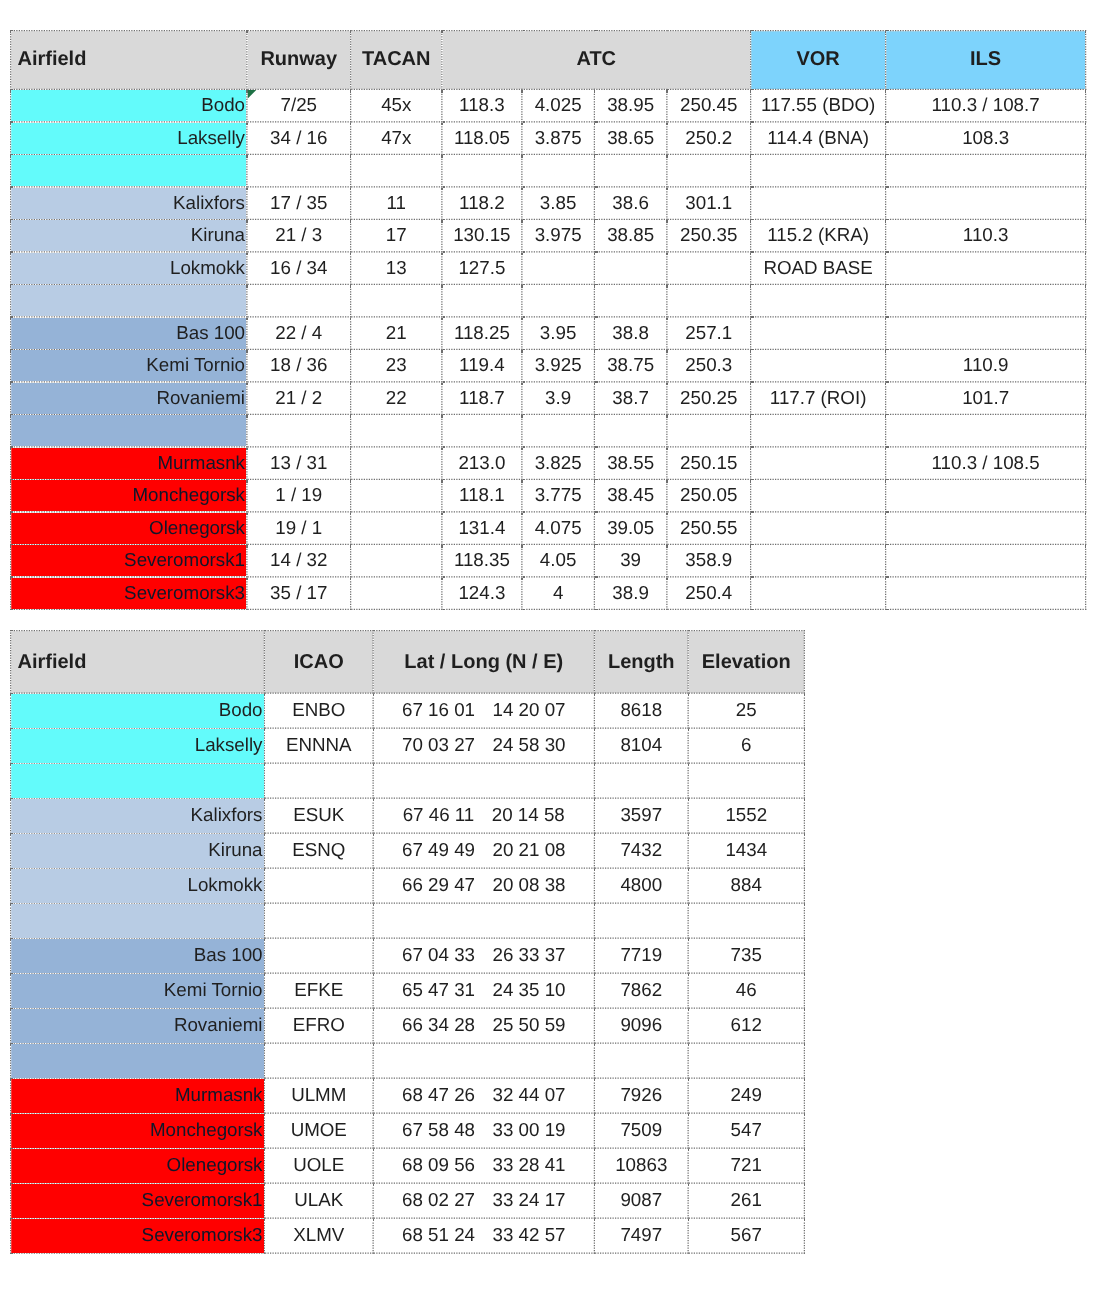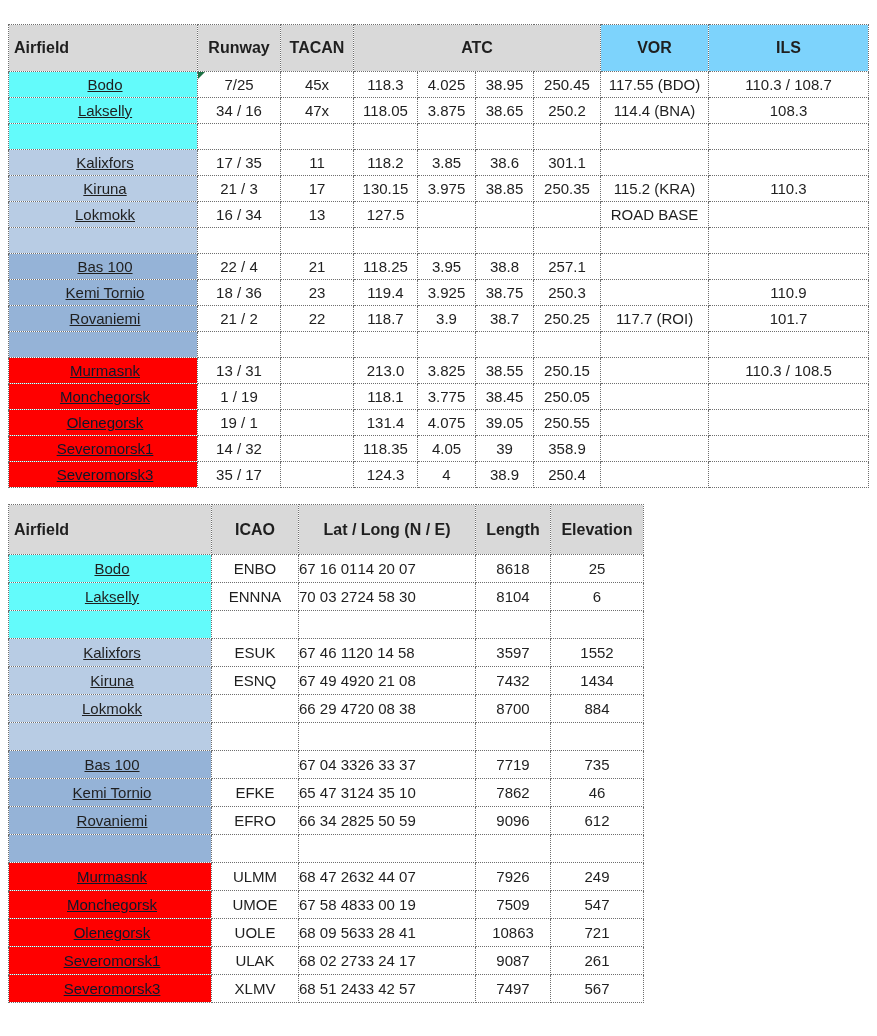--- a/index.html
+++ b/index.html
@@ -25,32 +25,32 @@
   }
   thead th.h-left { text-align:left; padding-left:5px;margin-left:39px; }
   thead th.h-white { background:#7dd3fc; }
 
   .t1 thead tr { height:47px; }
   .t1 tbody tr { height:26px; }
   .t2 { margin-top:16px; }
   .t2 thead tr { height:50px; }
   .t2 tbody tr { height:28px; }
 
-  td.name-cell { text-align:center; padding-left:5px; position:relative;text-decoration:underline; }
+  td.name-cell { text-align:right; padding-left:5px; position:relative; }
   td.num-cell  { text-align:center; position:relative; }
   tr.g-red td.name-cell { color:#0f172a; }
 
   .flag {
     position:absolute; top:0; left:0;
     width:0; height:0;
     border-top:7px solid var(--flag-green,#1E7145);
     border-right:7px solid transparent;
   }
   td.latlong-cell { padding:0; }
-  .ll-wrap { display:flex; }
+  .ll-wrap { display:flex; justify-content:center; gap:14px; }
 </style>
 </head>
 <body>
 
 <div class="sheet">
 
   <table class="t1">
     <colgroup>
       <col style="width:189px">
         <col style="width:83px">
@@ -329,21 +329,21 @@
         </tr>
         <tr class="g-periwinkle">
           <td class="name-cell" style="background-color: rgb(184, 204, 228);">Lokmokk</td>
           <td class="num-cell"></td>
           <td class="latlong-cell num-cell">
             <div class="ll-wrap">
               <span>66 29 47</span>
               <span>20 08 38</span>
             </div>
           </td>
-          <td class="num-cell">8700</td>
+          <td class="num-cell">4800</td>
           <td class="num-cell">884</td>
         </tr>
         <tr class="g-periwinkle">
           <td class="name-cell" style="background-color: rgb(184, 204, 228);"></td>
           <td class="num-cell"></td>
           <td class="latlong-cell num-cell">
             <div class="ll-wrap"></div>
           </td>
           <td class="num-cell"></td>
           <td class="num-cell"></td>

